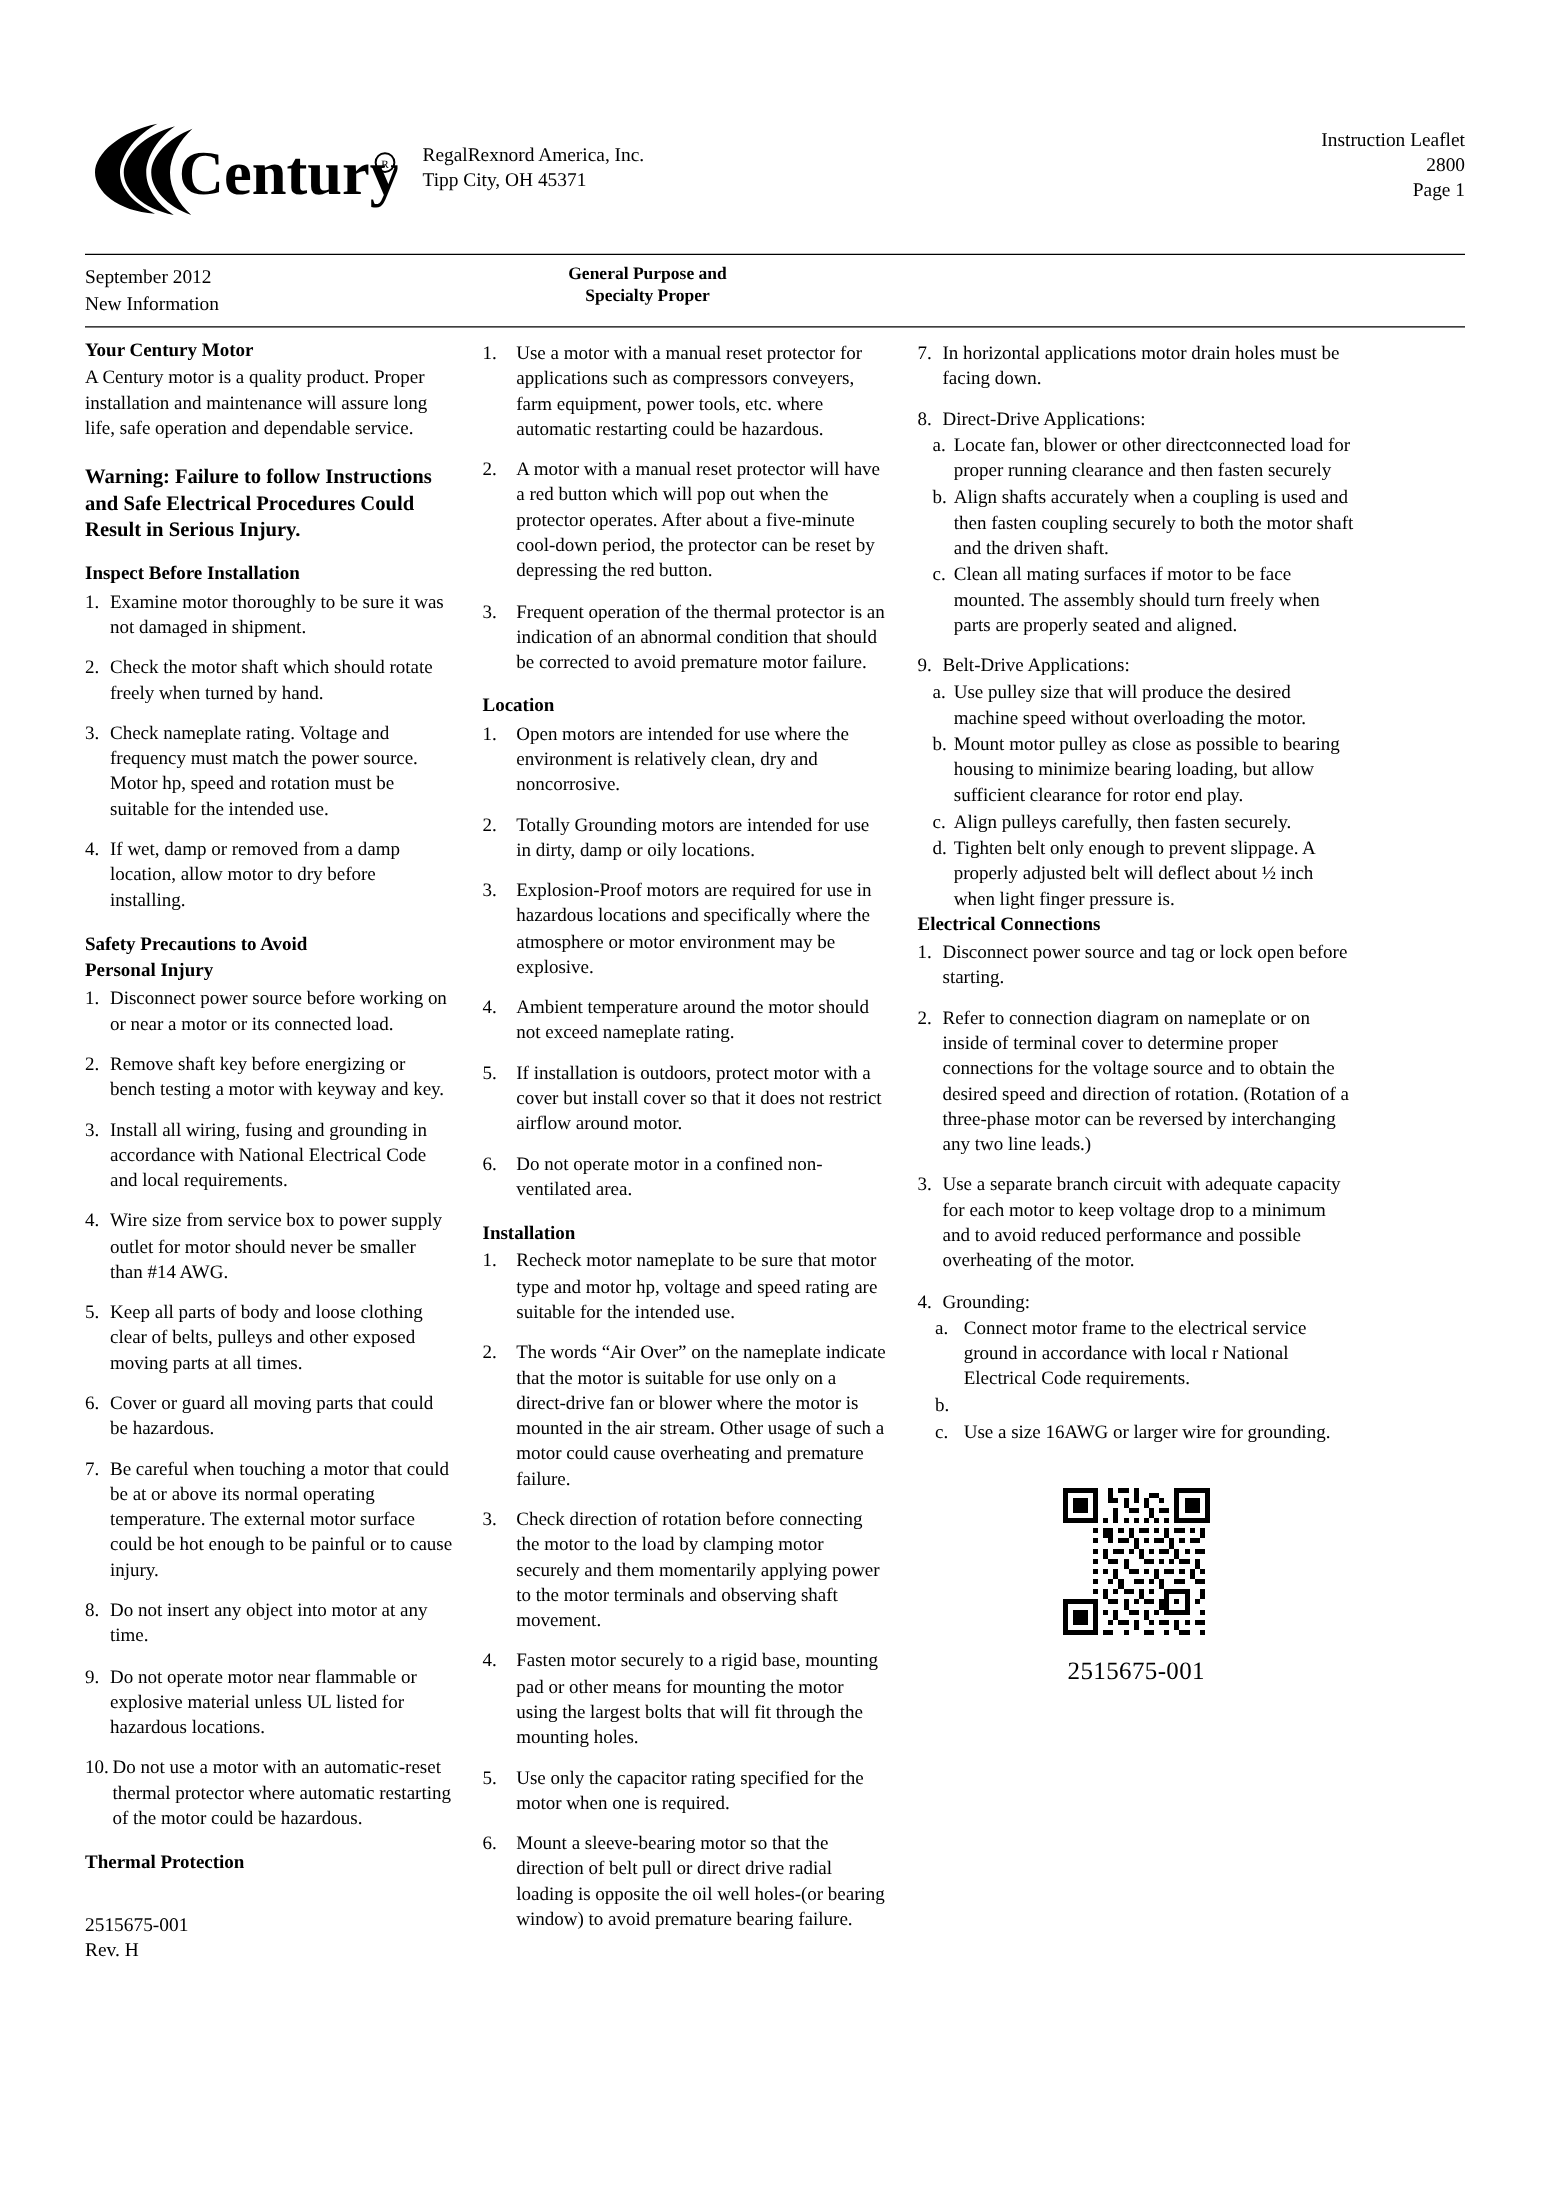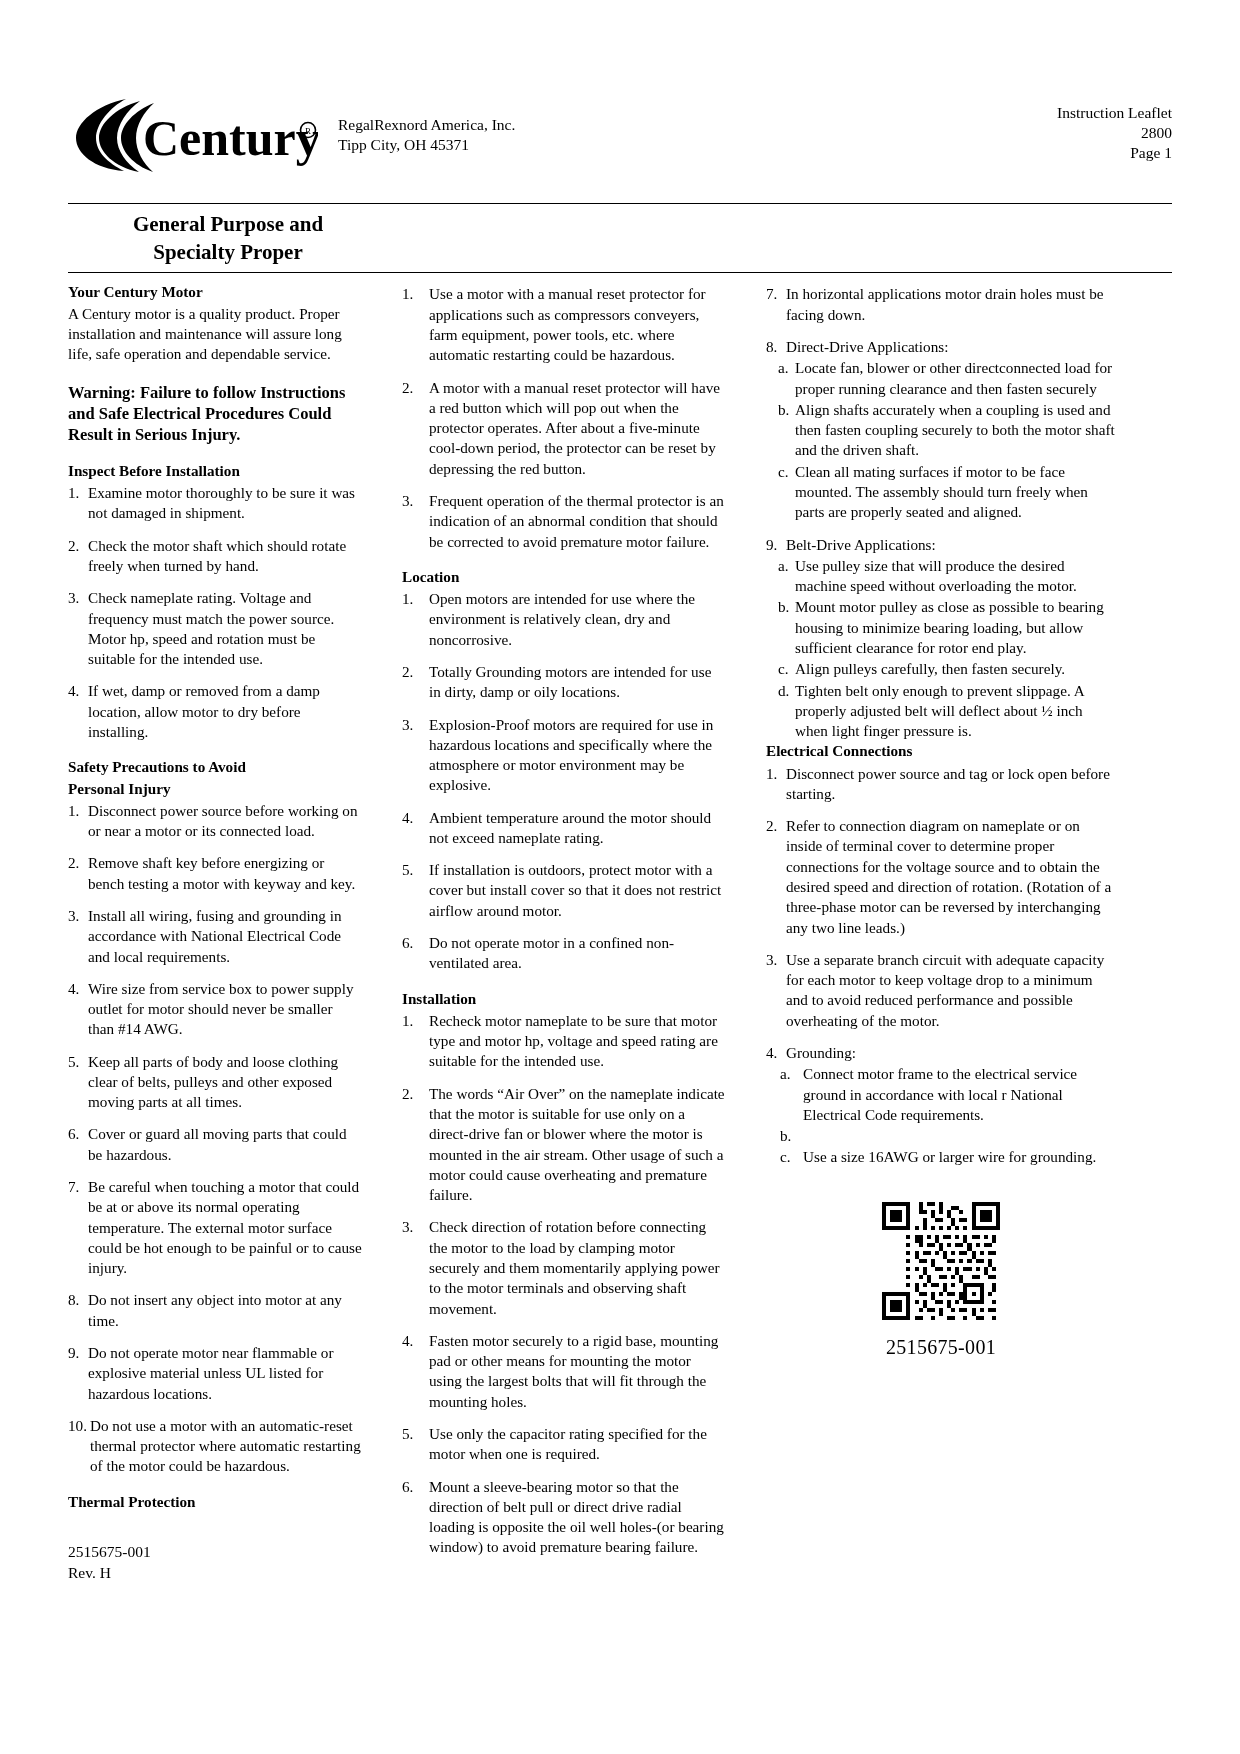--- a/index.html
+++ b/index.html
@@ -66,33 +66,33 @@
   .tb-mid {
     flex: 1;
     font-size: 15.5px;
     line-height: 1.42;
     padding-left: 2px;
   }
   .tb-right {
     width: 320px;
     flex: none;
     text-align: center;
-    font-size: 21px;
+    font-size: 14px;
     font-weight: bold;
     line-height: 1.32;
   }
   .rule2 {
     border-top: 1.3px solid #000;
   }
 
   
   .cols {
     display: flex;
     padding-top: 9px;
-    gap: 16px;
+    gap: 0;
   }
   .col {
     font-size: 15.2px;
     line-height: 1.335;
   }
   .col1 { width: 318px; flex: none; padding-right: 24px; }
   .col2 { width: 348px; flex: none; padding-right: 24px; }
   .col3 { width: 350px; flex: none; }
 
   .h-bold {
@@ -186,20 +186,24 @@
     <div class="instr-block">
       <div>Instruction Leaflet</div>
       <div>2800</div>
       <div>Page 1</div>
     </div>
   </div>
 
   <div class="rule"></div>
 
   <div class="titlebar">
+    <div class="tb-left">
+      <div>September 2012</div>
+      <div>New Information</div>
+    </div>
     <div class="tb-right">
       <div>General Purpose and</div>
       <div>Specialty Proper</div>
     </div>
   </div>
 
   <div class="rule2"></div>
 
   <div class="cols">
 

